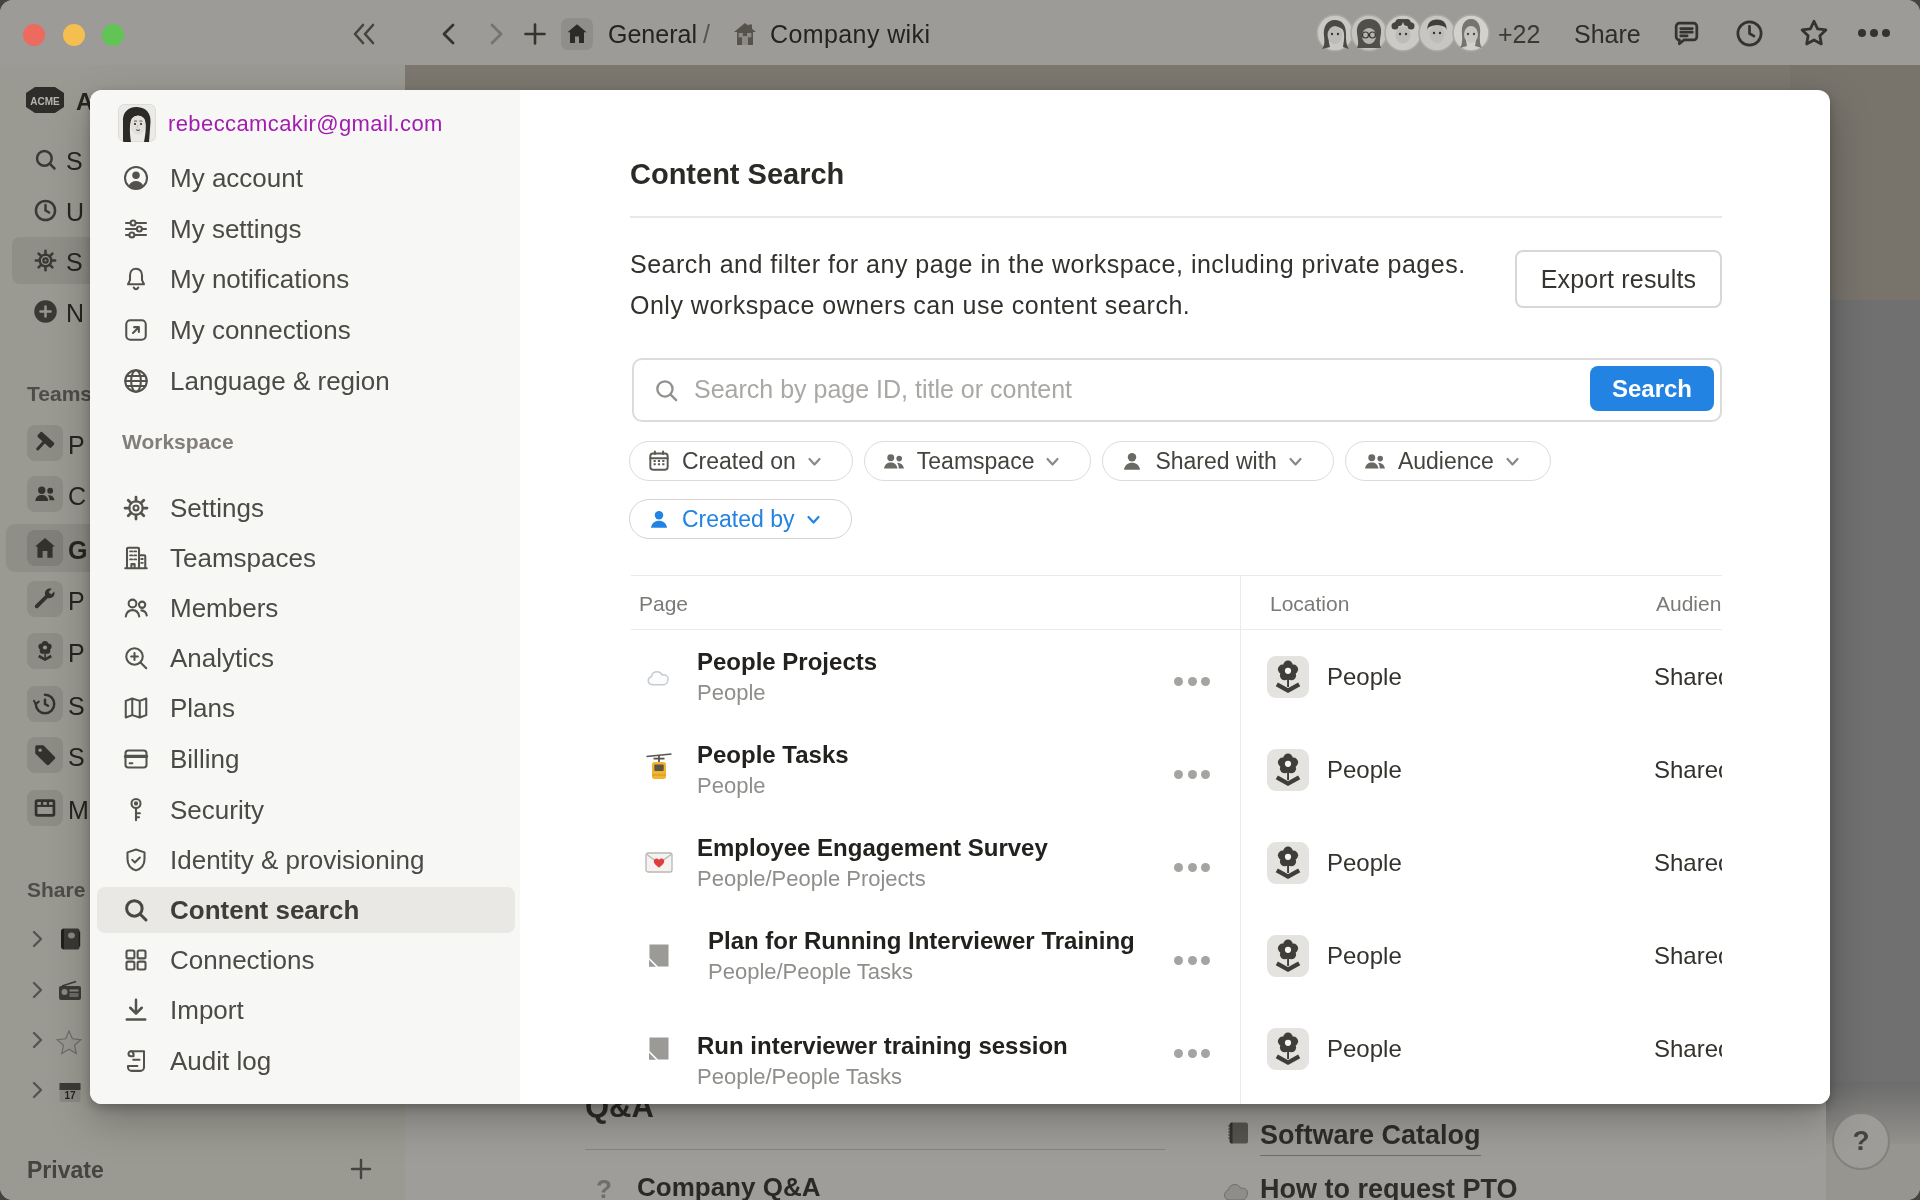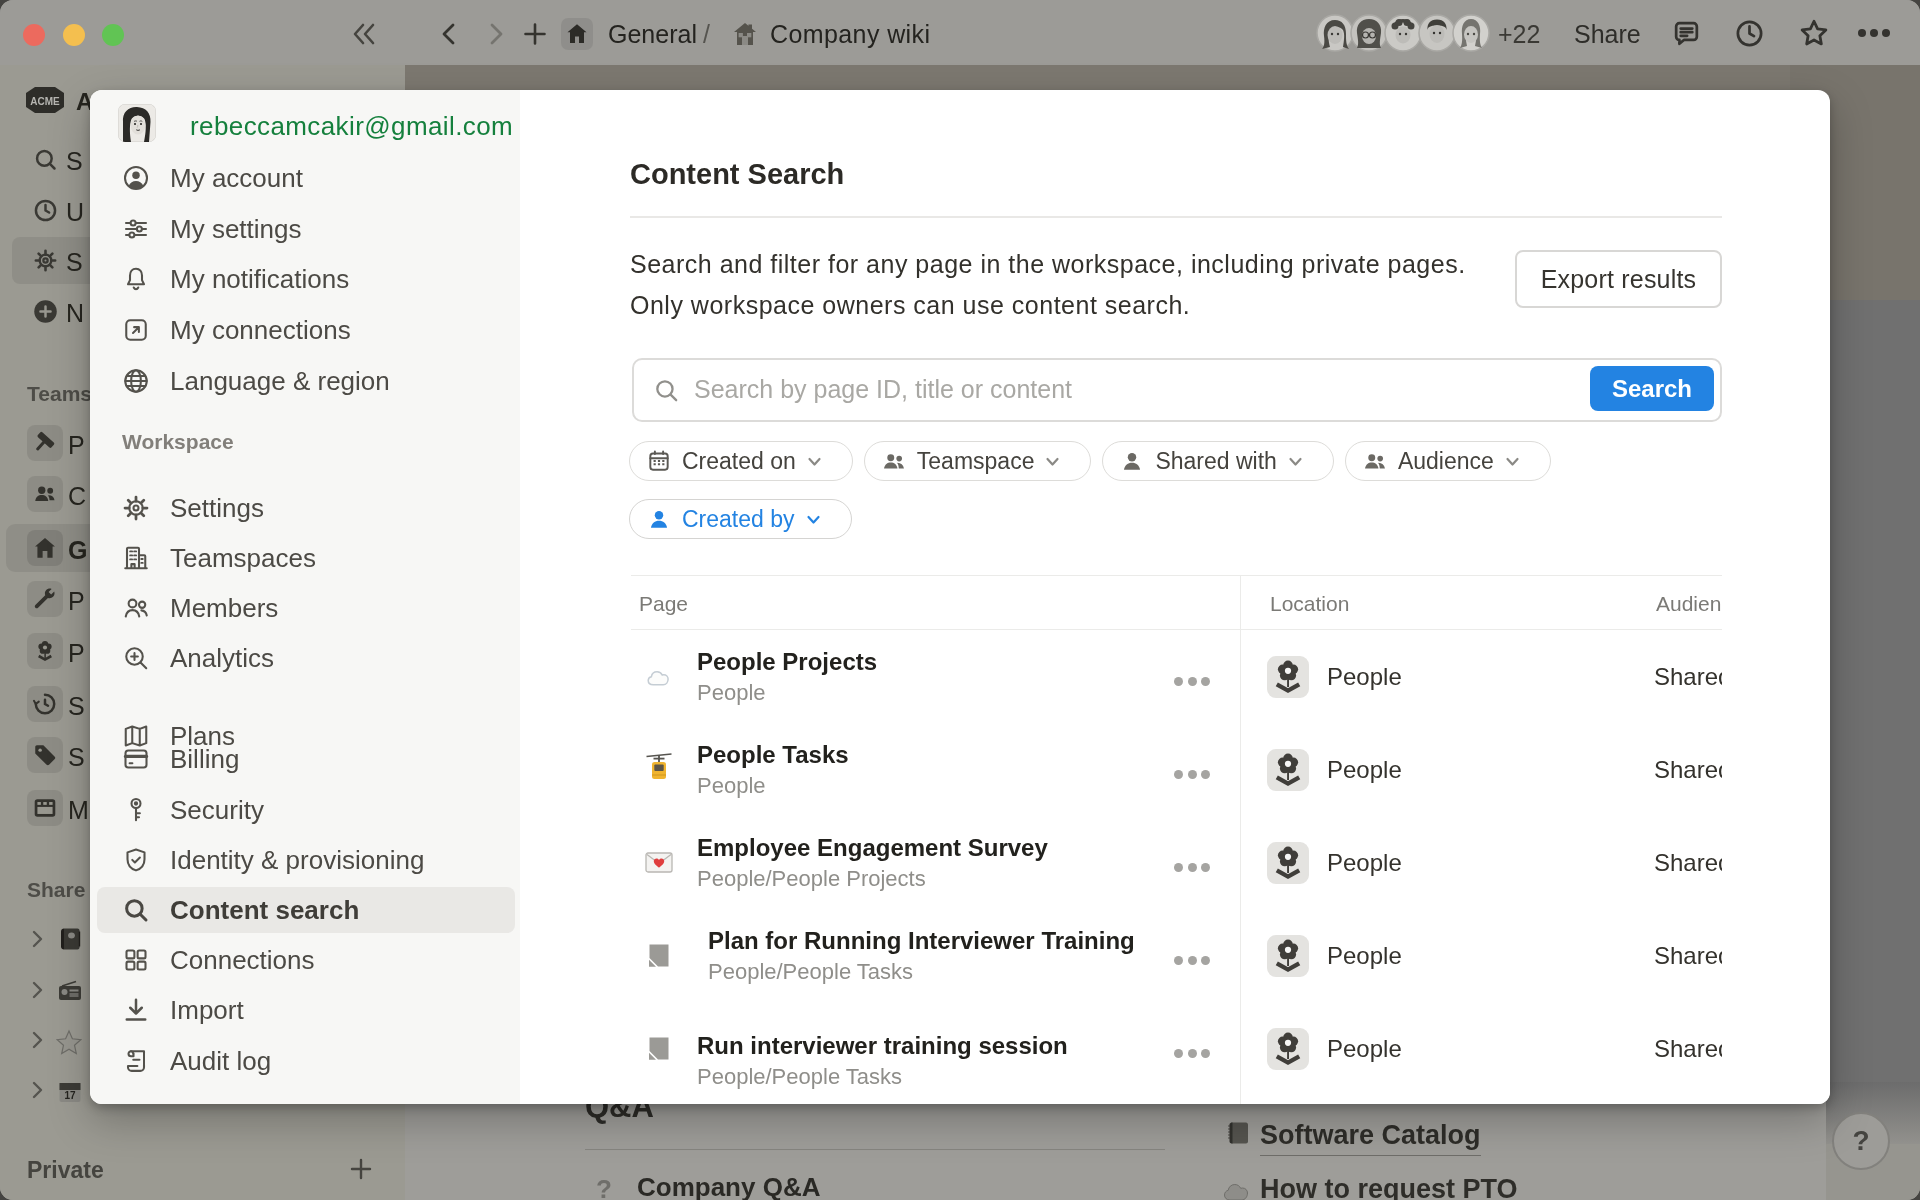--- a/index.html
+++ b/index.html
@@ -303,21 +303,21 @@
               <path d="M5 38 L5 18 C4 8 11 2.5 19 3 C28 3.5 33 9 32.5 18 L31 38 L26 38 C28 28 28.5 20 26.5 15 C24 10.5 16 10.5 13.5 15 C11.5 20 11.5 28 13 38 Z" fill="#2b2a27"></path>
               <ellipse cx="20" cy="21" rx="7.4" ry="9.5" fill="#e2dfda"></ellipse>
               <circle cx="17" cy="20" r="1.1" fill="#2b2a27"></circle>
               <circle cx="23" cy="20" r="1.1" fill="#2b2a27"></circle>
               <path d="M16 17.5 C17 16.8 18.2 16.8 19 17.3 M21.5 17.3 C22.3 16.8 23.5 16.8 24.3 17.5" stroke="#2b2a27" stroke-width="0.8" fill="none"></path>
               <path d="M18.3 25.8 C19.3 26.5 20.9 26.5 21.9 25.8" stroke="#2b2a27" stroke-width="1" fill="none"></path>
               <path d="M19.8 21 C19.8 22.5 19.5 23.2 19 23.8" stroke="#b8b4ad" stroke-width="0.8" fill="none"></path>
               <rect x="0" y="0" width="38" height="38" rx="7" fill="none" stroke="rgba(0,0,0,0.12)"></rect>
             </g>
           </svg>
-      <div class="abs" style="left:100px;top:21px;font-size:26px;letter-spacing:0.4px;color:#15803d;">rebeccamcakir@gmail.com</div>
+      <div class="abs" style="left:78px;top:21px;font-size:22px;letter-spacing:0.4px;color:#a21caf;">rebeccamcakir@gmail.com</div>
       <div class="mrow" style="top:63px;">
             <svg class="i" width="30" height="30" viewBox="0 0 24 24">
               <circle cx="12" cy="12" r="8.8"></circle>
               <circle cx="12" cy="9.7" r="3" fill="#54524c" stroke="none"></circle>
               <path d="M6 18.4 C7.4 15.6 9.4 14.3 12 14.3 C14.6 14.3 16.6 15.6 18 18.4 A8.8 8.8 0 0 1 6 18.4 Z" fill="#54524c" stroke="none"></path>
             </svg>
             <span class="txt">My account</span>
           </div>
       <div class="mrow" style="top:114px;">
             <svg class="i" width="30" height="30" viewBox="0 0 24 24">
@@ -376,21 +376,21 @@
             <span class="txt">Members</span>
           </div>
       <div class="mrow" style="top:543px;">
             <svg class="i" width="30" height="30" viewBox="0 0 24 24">
               <circle cx="10.8" cy="10.8" r="6.6"></circle>
               <path d="M15.6 15.6 L20.2 20.2"></path>
               <path d="M10.8 8.1 V13.5 M8.1 10.8 H13.5"></path>
             </svg>
             <span class="txt">Analytics</span>
           </div>
-      <div class="mrow" style="top:621px;padding-left:31px;">
+      <div class="mrow" style="top:593px;padding-left:31px;">
             <svg class="i" width="30" height="30" viewBox="0 0 24 24">
               <path d="M3.8 6.3 L9 4.4 L15 6.3 L20.2 4.4 V17.7 L15 19.6 L9 17.7 L3.8 19.6 Z M9 4.4 V17.7 M15 6.3 V19.6"></path>
             </svg>
             <span class="txt">Plans</span>
           </div>
       <div class="mrow" style="top:644px;">
             <svg class="i" width="30" height="30" viewBox="0 0 24 24">
               <rect x="3.6" y="5.2" width="16.8" height="13.6" rx="2.2"></rect>
               <path d="M3.6 9.9 H20.4" stroke-width="2.6"></path>
               <path d="M6.9 15.4 H9.1"></path>

